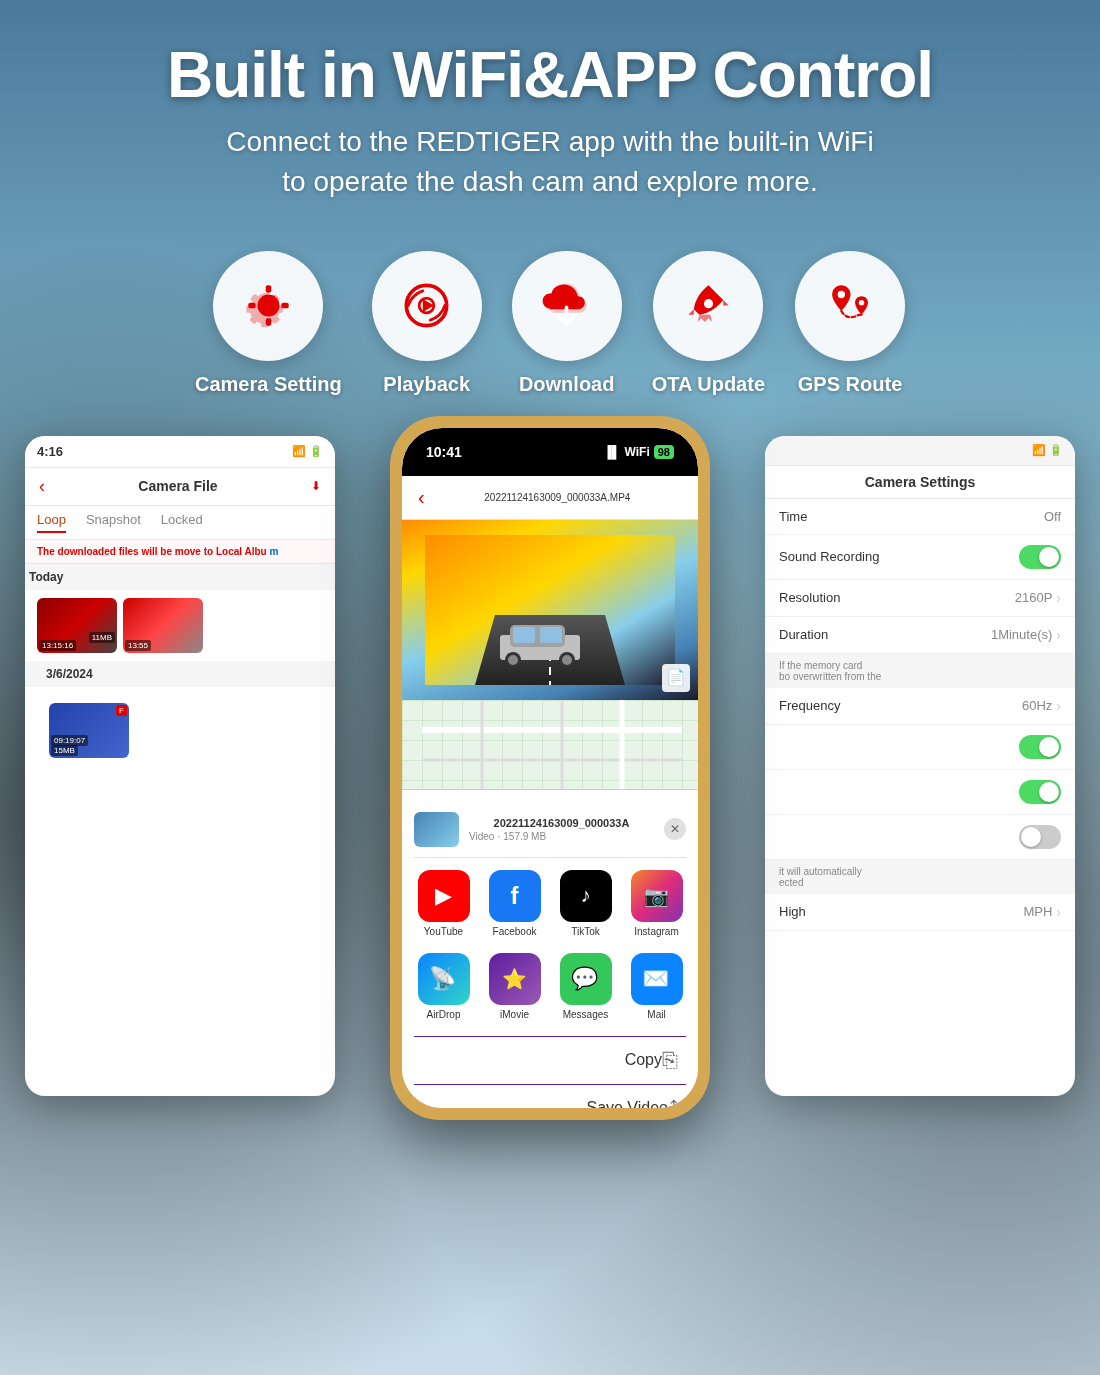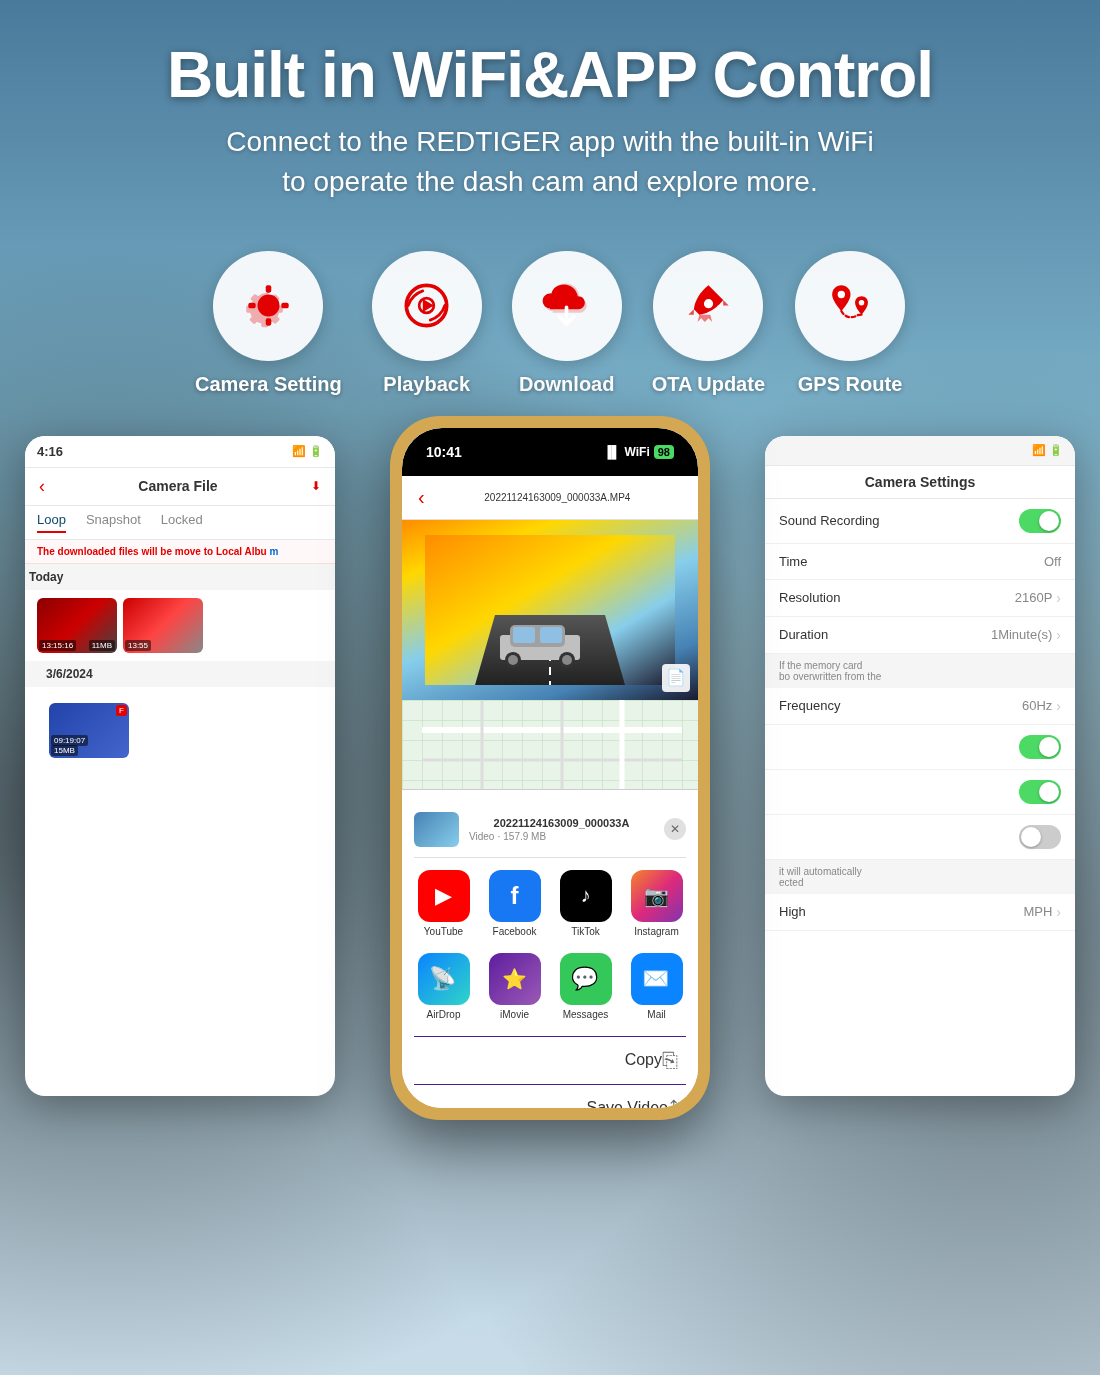--- a/index.html
+++ b/index.html
@@ -411,21 +411,21 @@
       background: white;
     }
 
     .left-tab {
       font-size: 13px;
       color: #888;
       padding-bottom: 4px;
     }
 
     .left-tab.active {
-      color: #0c4a6e;
+      color: #c2410c;
       border-bottom: 2px solid #e30000;
     }
 
     .left-panel-notice {
       background: #fff8f8;
       padding: 6px 12px;
       font-size: 10px;
       color: #666;
       border-bottom: 1px solid #f0e0e0;
     }
@@ -472,21 +472,21 @@
       left: 2px;
       font-size: 8px;
       color: white;
       background: rgba(0,0,0,0.5);
       padding: 1px 3px;
       border-radius: 2px;
     }
 
     .thumb-size {
       position: absolute;
-      bottom: 2px;
+      bottom: 10px;
       right: 2px;
       font-size: 8px;
       color: white;
       background: rgba(0,0,0,0.5);
       padding: 1px 3px;
       border-radius: 2px;
     }
 
     .left-section-2 {
       padding: 6px 21px;
@@ -896,27 +896,27 @@
     <div class="side-panel-right">
       <div style="background:#f5f5f5; padding:8px 12px; display:flex; justify-content:flex-end; align-items:center; border-bottom:1px solid #e8e8e8;">
         <span style="font-size:11px; color:#666;">📶 🔋</span>
       </div>
       <div class="right-panel-header">
         <span class="right-panel-title">Camera Settings</span>
       </div>
       <div class="right-settings-list">
 
         <div class="settings-row">
+          <span class="settings-row-label">Time</span>
+          <span class="settings-row-value">Off</span>
+        </div>
+
+        <div class="settings-row">
           <span class="settings-row-label">Sound Recording</span>
           <div class="toggle-on"></div>
-        </div>
-
-        <div class="settings-row">
-          <span class="settings-row-label">Time</span>
-          <span class="settings-row-value">Off</span>
         </div>
 
         <div class="settings-row">
           <span class="settings-row-label">Resolution</span>
           <span style="display:flex; align-items:center; gap:4px;">
             <span class="settings-row-value">2160P</span>
             <span class="chevron-right">›</span>
           </span>
         </div>
 

